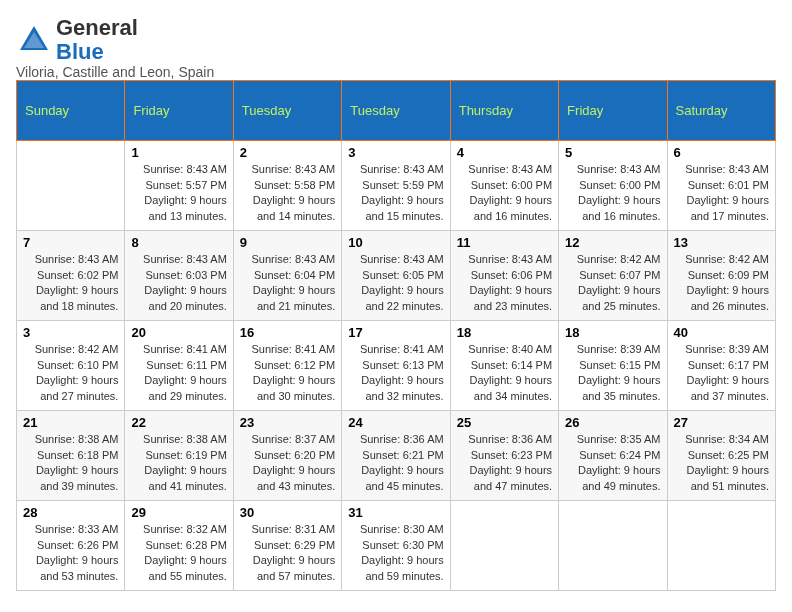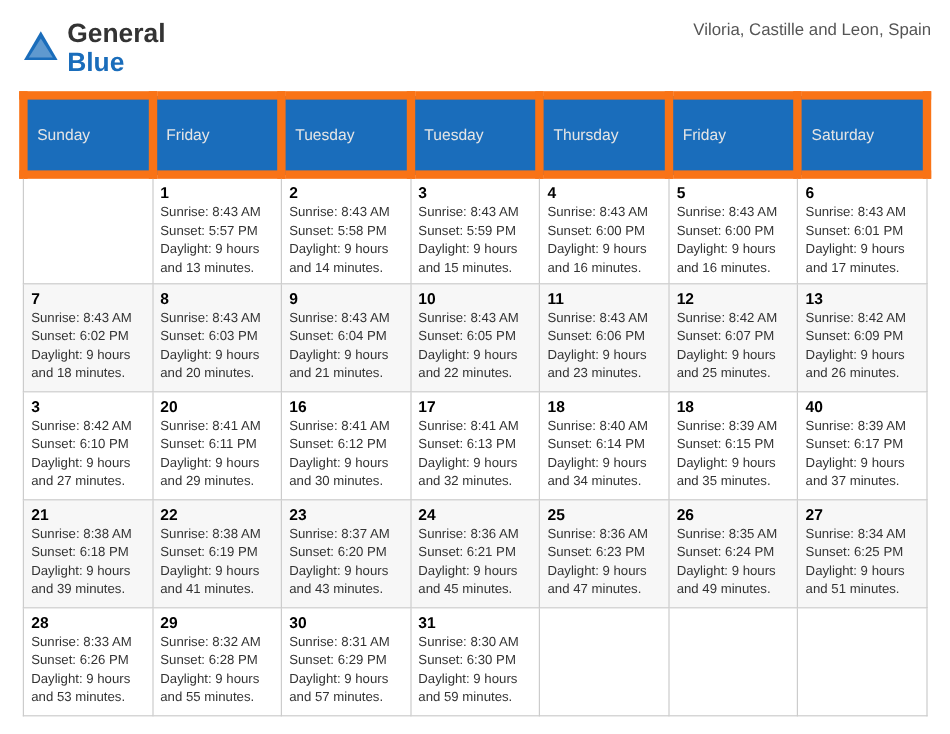--- a/index.html
+++ b/index.html
@@ -7,21 +7,21 @@
       font-family: Arial, sans-serif;
       background: #fff;
       width: 792px;
       min-height: 612px;
       padding: 16px;
     }
     .header {
       display: flex;
       justify-content: space-between;
       align-items: flex-start;
-      margin-bottom: 12px;
+      flex-direction: column;
     }
     .logo {
       display: flex;
       align-items: center;
     }
     .logo-text {
       font-size: 22px;
       font-weight: bold;
       line-height: 1.1;
     }
@@ -44,26 +44,26 @@
       font-size: 14px;
       color: #555;
     }
     .calendar {
       width: 100%;
       border-collapse: collapse;
       font-size: 11px;
     }
     .calendar th {
       background-color: #1a6dbb;
-      color: #e5e5e5;
+      color: #bef264;
       text-align: left;
       padding: 22px 8px;
       font-size: 13px;
       font-weight: normal;
-      border: 7px solid #f97316;
+      border: 1px solid #f97316;
     }
     .calendar td {
       border: 1px solid #ccc;
       vertical-align: top;
       padding: 4px 6px;
       width: 108px;
       height: 90px;
       background: #fff;
     }
     .calendar tr:nth-child(even) td {
@@ -71,20 +71,21 @@
     }
     .day-num {
       font-weight: bold;
       font-size: 13px;
       display: block;
       margin-bottom: 2px;
     }
     .cell-info {
       color: #333;
       line-height: 1.4;
+      text-align: right;
     }
     .empty-cell {
       background: #fff !important;
     }
   </style>
 </head>
 <body>
 
 <div class="header">
   <div class="logo">

